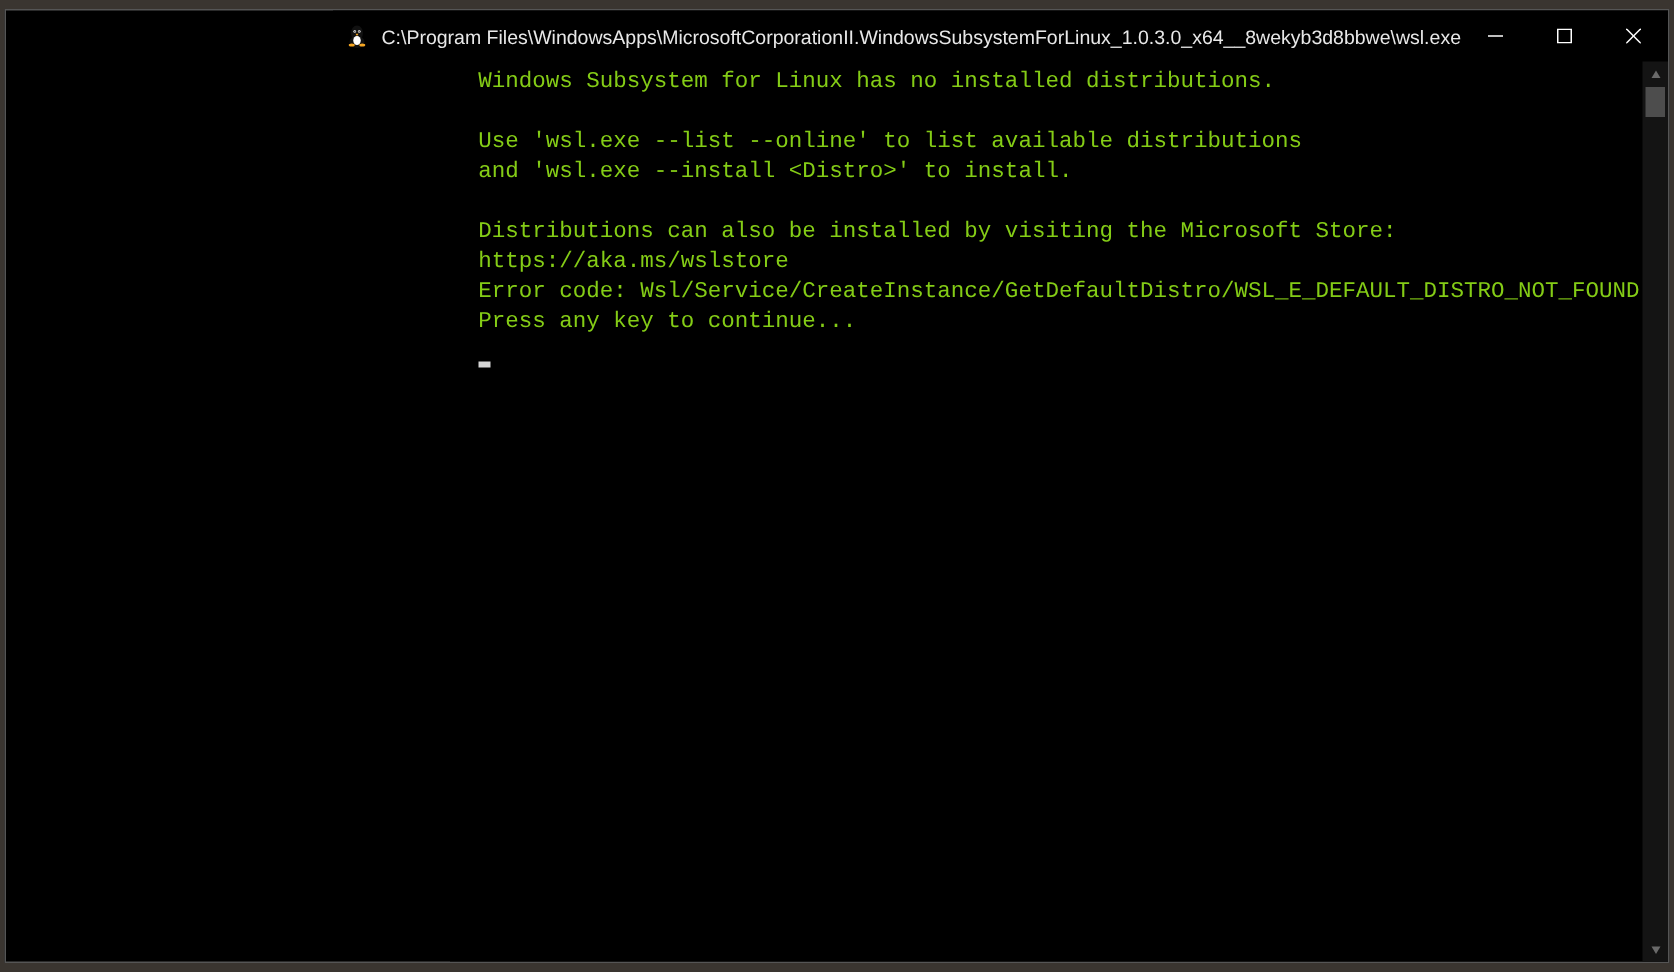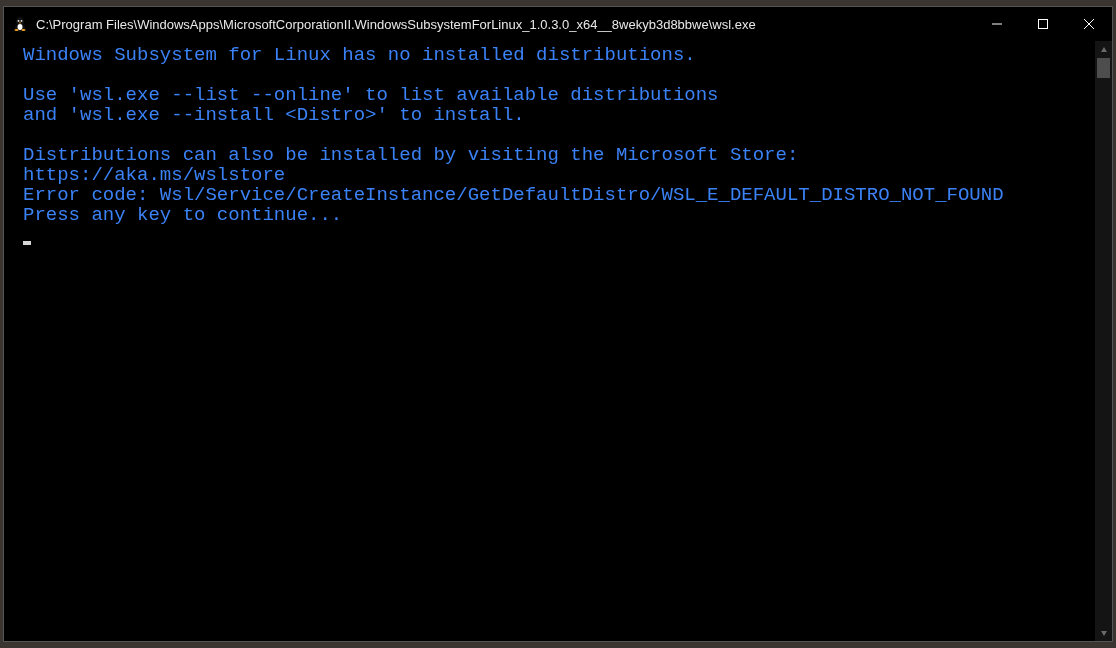--- a/index.html
+++ b/index.html
@@ -5,20 +5,21 @@
   * { margin: 0; padding: 0; box-sizing: border-box; }
   html, body { width: 1116px; height: 648px; overflow: hidden; background: #3a3530; font-family: "Segoe UI", sans-serif; }
   .window {
     position: absolute;
     left: 3px; top: 6px;
     width: 1110px; height: 636px;
     background: #000;
     border: 1px solid #555;
     display: flex;
     flex-direction: column;
+    align-items: flex-end;
   }
   .titlebar {
     height: 34px;
     background: #000;
     display: flex;
     align-items: center;
     color: #fff;
     font-size: 13px;
     user-select: none;
   }
@@ -46,23 +47,23 @@
   .terminal-wrap {
     flex: 1;
     position: relative;
     background: #000;
     display: flex;
   }
   .terminal {
     flex: 1;
     padding: 4px 2px 2px 19px;
     font-family: Consolas, "Courier New", monospace;
-    font-size: 19px;
+    font-size: 15px;
     line-height: 20px;
-    color: #3b82f6;
+    color: #84cc16;
     white-space: pre;
     overflow: hidden;
   }
   .cursor {
     display: inline-block;
     width: 8px; height: 4px;
     background: #d6d6d6;
     vertical-align: bottom;
     margin-top: 12px;
   }

